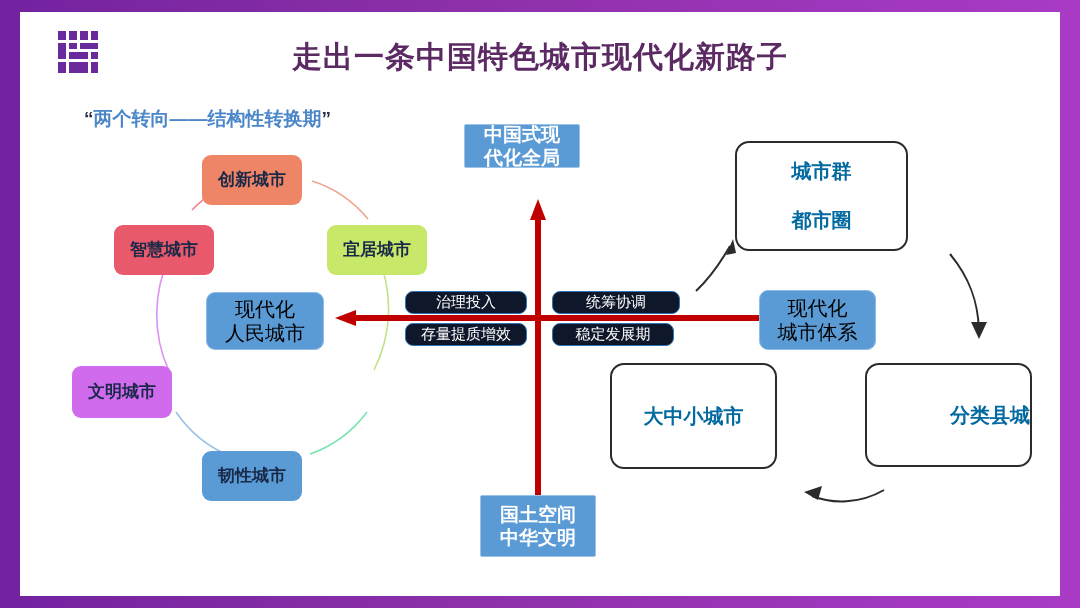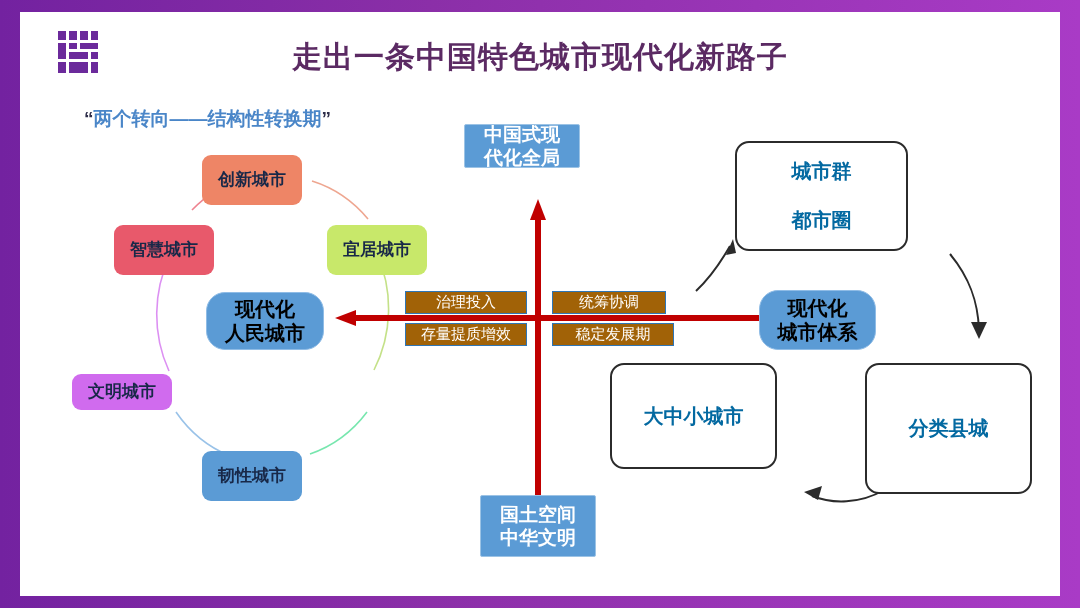--- a/index.html
+++ b/index.html
@@ -34,36 +34,36 @@
 
   
   .node{
     position:absolute;box-sizing:border-box;
     display:flex;align-items:center;justify-content:center;
     text-align:center;line-height:1.22;
     border-radius:9px;
   }
   .ring-node{font-size:17px;color:#182848;font-weight:700;border-radius:9px;}
   .center-node{
-    font-size:20px;font-weight:bold;color:#000;
-    background:#5B9BD5;border:1.5px solid #8FBCE6;border-radius:19px;
+    font-size:20px;font-weight:normal;color:#000;
+    background:#5B9BD5;border:1.5px solid #8FBCE6;border-radius:9px;
   }
   .blue-node{
     background:#5B9BD5;border:1.5px solid #9CC3E5;
     color:#fff;font-size:19px;font-weight:bold;border-radius:2px;
   }
   .white-node{
     background:#fff;border:2px solid #2B2B2B;border-radius:14px;
     color:#0369a1;font-size:20px;font-weight:bold;
   }
   .mid-label{
     position:absolute;box-sizing:border-box;
     display:flex;align-items:center;justify-content:center;
-    background:#a16207;border:1.5px solid #2E75B6;
-    color:#fff;font-size:15px;font-weight:500;border-radius:0;
+    background:#0f172a;border:1.5px solid #2E75B6;
+    color:#fff;font-size:15px;font-weight:500;border-radius:8px;
   }
 
   
   .c-chuangxin{background:#EE8566;}
   .c-yiju{background:#C8E86A;}
   .c-meili{background:#5FE2A0;}
   .c-renxing{background:#5B9BD5;}
   .c-wenming{background:#D06BEE;}
   .c-zhihui{background:#E8596B;margin-left:42px;}
 
@@ -133,21 +133,21 @@
 
     <div class="node ring-node c-chuangxin" style="left:180px;top:141px;width:100px;height:50px;">
       <span>创新城市</span>
     </div>
     <div class="node ring-node c-yiju" style="left:305px;top:211px;width:100px;height:50px;">
       <span>宜居城市</span>
     </div>
     <div class="node ring-node c-renxing" style="left:180px;top:437px;width:100px;height:50px;">
       <span>韧性城市</span>
     </div>
-    <div class="node ring-node c-wenming" style="left:50px;top:360px;width:100px;height:36px;">
+    <div class="node ring-node c-wenming" style="left:50px;top:352px;width:100px;height:52px;">
       <span>文明城市</span>
     </div>
     <div class="node ring-node c-zhihui" style="left:50px;top:211px;width:100px;height:50px;">
       <span>智慧城市</span>
     </div>
 
     <div class="node blue-node" style="left:442px;top:110px;width:116px;height:44px;">
       <div>
         <span>中国式现</span><br>
         <span>代化全局</span>
@@ -156,21 +156,21 @@
     <div class="node blue-node" style="left:458px;top:481px;width:116px;height:62px;">
       <div>
         <span>国土空间</span><br>
         <span>中华文明</span>
       </div>
     </div>
 
     <div class="mid-label" style="left:383px;top:277px;width:122px;height:23px;">
       <span>治理投入</span>
     </div>
-    <div class="mid-label" style="left:530px;top:277px;width:114px;height:23px;">
+    <div class="mid-label" style="left:530px;top:277px;width:128px;height:23px;">
       <span>统筹协调</span>
     </div>
     <div class="mid-label" style="left:383px;top:309px;width:122px;height:23px;">
       <span>存量提质增效</span>
     </div>
     <div class="mid-label" style="left:530px;top:309px;width:122px;height:23px;">
       <span>稳定发展期</span>
     </div>
 
     <div class="node center-node" style="left:737px;top:276px;width:117px;height:60px;">
@@ -180,21 +180,21 @@
       </div>
     </div>
 
     <div class="node white-node" style="left:713px;top:127px;width:173px;height:110px;">
       <div>
         <span>城市群</span><br><br>
         <span>都市圈</span>
       </div>
     </div>
 
-    <div class="node white-node" style="left:843px;top:349px;width:167px;height:131px;">
+    <div class="node white-node" style="left:843px;top:349px;width:167px;height:104px;justify-content:flex-end;">
       <span>分类县城</span>
     </div>
 
     <div class="node white-node" style="left:588px;top:349px;width:167px;height:106px;">
       <span>大中小城市</span>
     </div>
 
   </div>
 </div>
 

